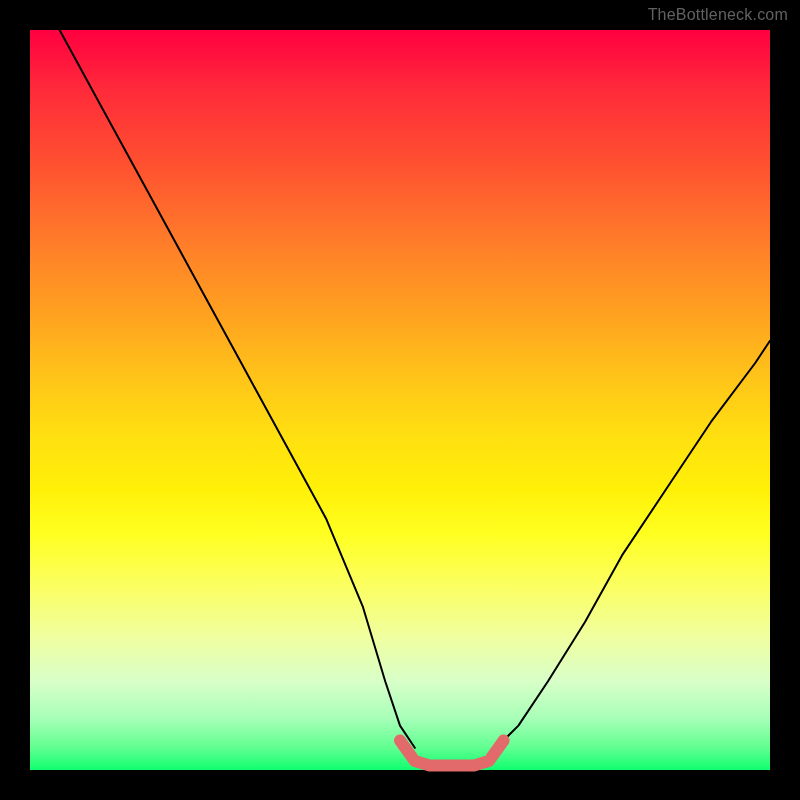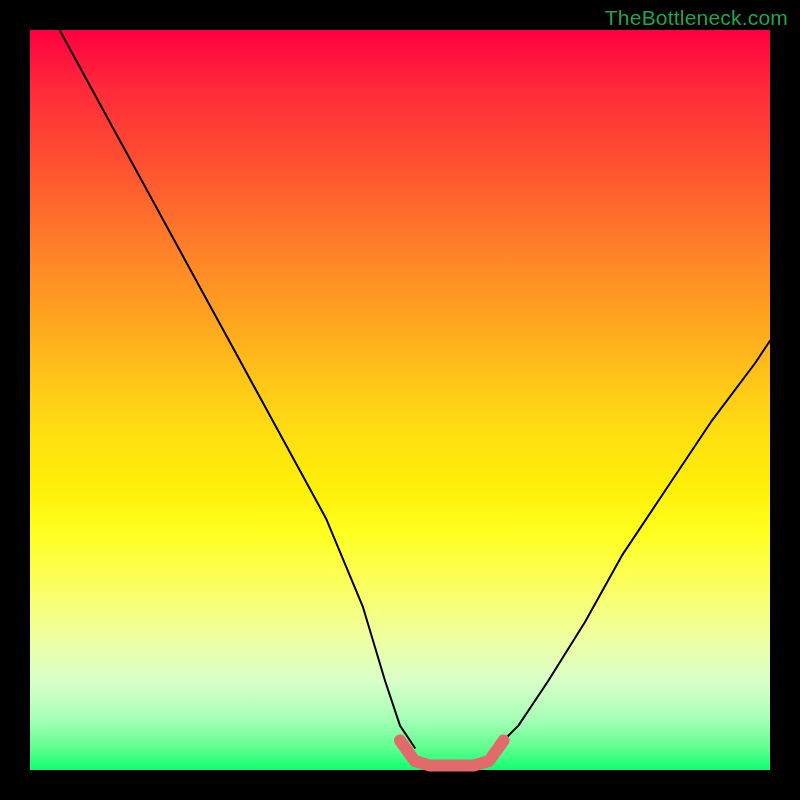--- a/index.html
+++ b/index.html
@@ -39,22 +39,22 @@
       #d8ffc8 88%,
       #a8ffb8 93%,
       #60ff90 97%,
       #10ff70 100%
     );
   }
   .watermark {
     position: absolute;
     top: 6px;
     right: 12px;
-    color: #22c55e;
-    font-size: 21px;
+    color: #737373;
+    font-size: 16px;
     font-weight: 500;
     letter-spacing: 0.2px;
     opacity: 0.85;
     pointer-events: none;
   }
   svg.curve-layer {
     position: absolute;
     left: 0;
     top: 0;
     width: 740px;

